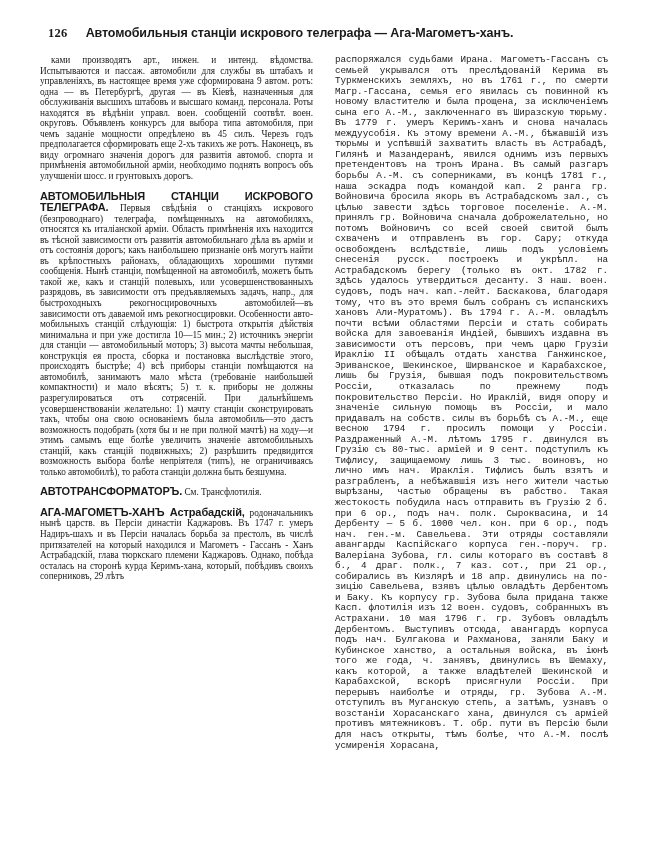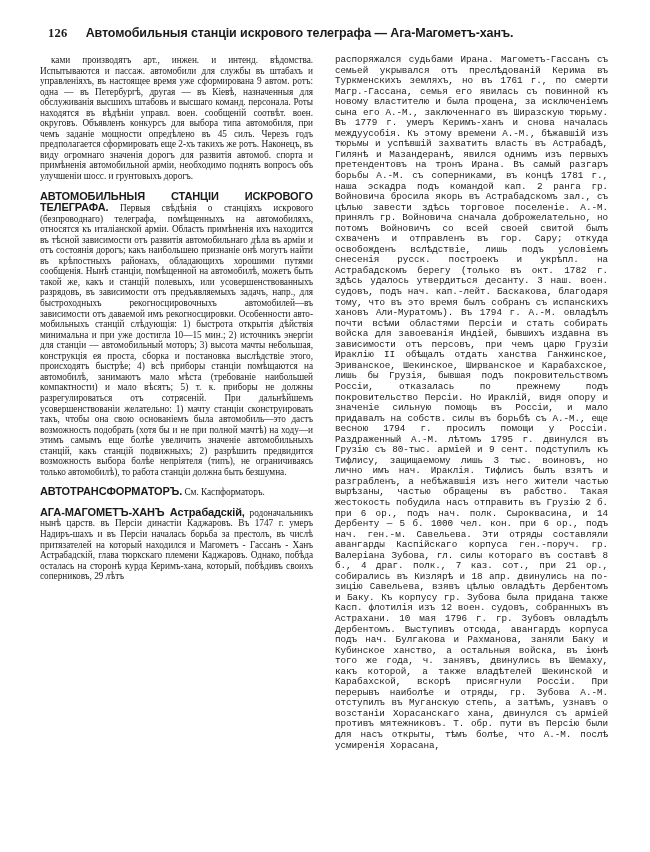--- a/index.html
+++ b/index.html
@@ -91,21 +91,21 @@
 
     <div class="col">
 
       <p>ками производятъ арт., инжен. и интенд. вѣдомства. Испытываются и пассаж. автомобили для службы въ штабахъ и управленіяхъ, въ на­стоящее время уже сформирована 9 автом. ротъ: одна — въ Петербургѣ, другая — въ Кіевѣ, назначенныя для обслуживанія высшихъ шта­бовъ и высшаго команд. персонала. Роты находятся въ вѣдѣніи управл. воен. сообще­ній соотвѣт. воен. округовъ. Объявленъ кон­курсъ для выбора типа автомобиля, при чемъ заданіе мощности опредѣлено въ 45 силъ. Че­резъ годъ предполагается сформировать еще 2-хъ такихъ же ротъ. Наконецъ, въ виду огром­наго значенія дорогъ для развитія автомоб. спорта и примѣненія автомобильной арміи, необходимо поднять вопросъ объ улучшеніи шосс. и грунтовыхъ дорогъ.</p>
 
       <div class="entry">
         <p class="lead"><span class="entry-head">АВТОМОБИЛЬНЫЯ СТАНЦIИ ИСКРОВО­ГО ТЕЛЕГРАФА.</span> <span>Первыя свѣдѣнія о станці­яхъ искрового (безпроводнаго) телеграфа, помѣ­щенныхъ на автомобиляхъ, относятся къ ита­лiанской арміи. Область примѣненія ихъ нахо­дится въ тѣсной зависимости отъ развитія автомобильнаго дѣла въ арміи и отъ состоянія дорогъ; какъ наибольшею признаніе онѣ мо­гутъ найти въ крѣпостныхъ районахъ, обладаю­щихъ хорошими путями сообщенія. Нынѣ стан­ціи, помѣщенной на автомобилѣ, можетъ быть та­кой же, какъ и станцій полевыхъ, или усо­вершенствованныхъ разрядовъ, въ зависимости отъ предъявляе­мыхъ задачъ, напр., для быстроходныхъ ре­когносцировочныхъ автомобилей—въ зависимости отъ даваемой имъ рекогносцировки. Особенности авто­мобильныхъ станцій слѣдующія: 1) быстрота открытія дѣйствія минимальна и при уже достигла 10—15 мин.; 2) источникъ энергіи для станціи — автомобильный моторъ; 3) вы­сота мачты небольшая, конструкція ея про­ста, сборка и постановка выслѣдствіе этого, происходятъ быстрѣе; 4) всѣ приборы станціи помѣщаются на автомобилѣ, занимаютъ мало мѣста (требованіе наибольшей компактности) и мало вѣсятъ; 5) т. к. приборы не долж­ны разрегулироваться отъ сотрясеній. При дальнѣйшемъ усовершенствованіи желательно: 1) мачту станціи сконструировать такъ, чтобы она свою основаніемъ была автомобиль—это дастъ возможность подобрать (хотя бы и не при полной мачтѣ) на ходу—и этимъ самымъ еще болѣе увеличить значеніе автомобильныхъ станцій, какъ станцій подвижныхъ; 2) разрѣ­шить предвидится возможность выбора болѣе не­пріятеля (типъ), не ограничиваясь только авто­мобилѣ), то работа станціи должна быть без­шумна.</span></p>
       </div>
 
       <div class="entry">
-        <p class="lead"><span class="entry-head">АВТОТРАНСФОРМАТОРЪ.</span> <span>См. Касп­форматоръ.</span></p>
+        <p class="lead"><span class="entry-head">АВТОТРАНСФОРМАТОРЪ.</span> <span>См. Транс­флотилія.</span></p>
       </div>
 
       <div class="entry">
         <p class="lead"><span class="entry-head">АГА-МАГОМЕТЪ-ХАНЪ Астрабадскій,</span> <span>родоначальникъ нынѣ царств. въ Персіи дина­стіи Каджаровъ. Въ 1747 г. умеръ Надиръ-шахъ и въ Персіи началась борьба за престолъ, въ числѣ притязателей на который находился и Магометъ - Гассанъ - Ханъ Астрабадскій, глава тюркскаго племени Каджаровъ. Однако, побѣда осталась на сторонѣ курда Керимъ-хана, ко­торый, побѣдивъ своихъ соперниковъ, 29 лѣтъ</span></p>
       </div>
 
     </div>
 
     <div class="col">
       <p class="noindent">распоряжался судьбами Ирана. Магометъ-Гас­санъ съ семьей укрывался отъ преслѣдованій Керима въ Туркменскихъ земляхъ, но въ 1761 г., по смерти Магр.-Гассана, семья его явилась съ повинной къ новому властителю и была про­щена, за исключеніемъ сына его А.-М., заклю­ченнаго въ Ширазскую тюрьму. Въ 1779 г. умеръ Керимъ-ханъ и снова началась между­усобія. Къ этому времени А.-М., бѣжавшій изъ тюрьмы и успѣвшій захватить власть въ Астра­бадѣ, Гилянѣ и Мазандеранѣ, явился однимъ изъ первыхъ претендентовъ на тронъ Ирана. Въ самый разгаръ борьбы А.-М. съ соперни­ками, въ концѣ 1781 г., наша эскадра подъ ко­мандой кап. 2 ранга гр. Войновича бросила якорь въ Астрабадскомъ зал., съ цѣлью заве­сти здѣсь торговое поселеніе. А.-М. принялъ гр. Войновича сначала доброжелательно, но потомъ Войновичъ со всей своей свитой былъ схваченъ и отправленъ въ гор. Сару; откуда освобожденъ вслѣдствіе, лишь подъ условіемъ снесенія русск. построекъ и укрѣпл. на Астрабадскомъ берегу (только въ окт. 1782 г. здѣсь удалось утвердиться десанту. 3 наш. воен. судовъ, подъ нач. кап.-лейт. Баска­кова, благодаря тому, что въ это время былъ собранъ съ испанскихъ хановъ Али-Мура­томъ). Въ 1794 г. А.-М. овладѣлъ почти всѣми областями Персіи и стать собирать войска для завоеванія Индіей, бывшихъ издавна въ за­висимости отъ персовъ, при чемъ царю Грузіи Ираклію II обѣщалъ отдать ханства Ган­жинское, Эриванское, Шекинское, Ширванское и Карабахское, лишь бы Грузія, бывшая подъ покровительствомъ Россіи, отказалась по прежнему подъ покровительство Персіи. Но Ираклій, видя опору и значеніе сильную по­мощь въ Россіи, и мало придавалъ на собств. силы въ борьбѣ съ А.-М., еще весною 1794 г. просилъ помощи у Россіи. Раздражен­ный А.-М. лѣтомъ 1795 г. двинулся въ Грузію съ 80-тыс. арміей и 9 сент. подступилъ къ Тифлису, защищаемому лишь 3 тыс. воиновъ, но лично имъ нач. Ираклія. Тифлисъ былъ взятъ и разграбленъ, а небѣжавшія изъ него жители частью вырѣзаны, частью обращены въ рабство. Такая жестокость побудила насъ отправить въ Грузію 2 б. при 6 ор., подъ нач. полк. Сыроквасина, и 14 Дербенту — 5 б. 1000 чел. кон. при 6 ор., подъ нач. ген.-м. Са­вельева. Эти отряды составляли авангарды Каспійскаго корпуса ген.-поруч. гр. Валеріана Зубова, гл. силы котораго въ составѣ 8 б., 4 драг. полк., 7 каз. сот., при 21 ор., собира­лись въ Кизлярѣ и 18 апр. двинулись на по­зицію Савельева, взявъ цѣлью овладѣть Дер­бентомъ и Баку. Къ корпусу гр. Зубова была придана также Касп. флотилія изъ 12 воен. судовъ, собранныхъ въ Астрахани. 10 мая 1796 г. гр. Зубовъ овладѣлъ Дербентомъ. Вы­ступивъ отсюда, авангардъ корпуса подъ нач. Бул­гакова и Рахманова, заняли Баку и Кубинское ханство, а остальныя войска, въ іюнѣ того же года, ч. занявъ, двинулись въ Шемаху, какъ которой, а также владѣтелей Шекинской и Карабахской, вскорѣ присягнули Россіи. При перерывъ наиболѣе и отряды, гр. Зубова А.-М. отступилъ въ Муганскую степь, а затѣмъ, узнавъ о возстаніи Хорасанскаго хана, двинулся съ арміей противъ мятежниковъ. Т. обр. пути въ Персію были для насъ открыты, тѣмъ болѣе, что А.-М. послѣ усмиренія Хорасана,</p>

